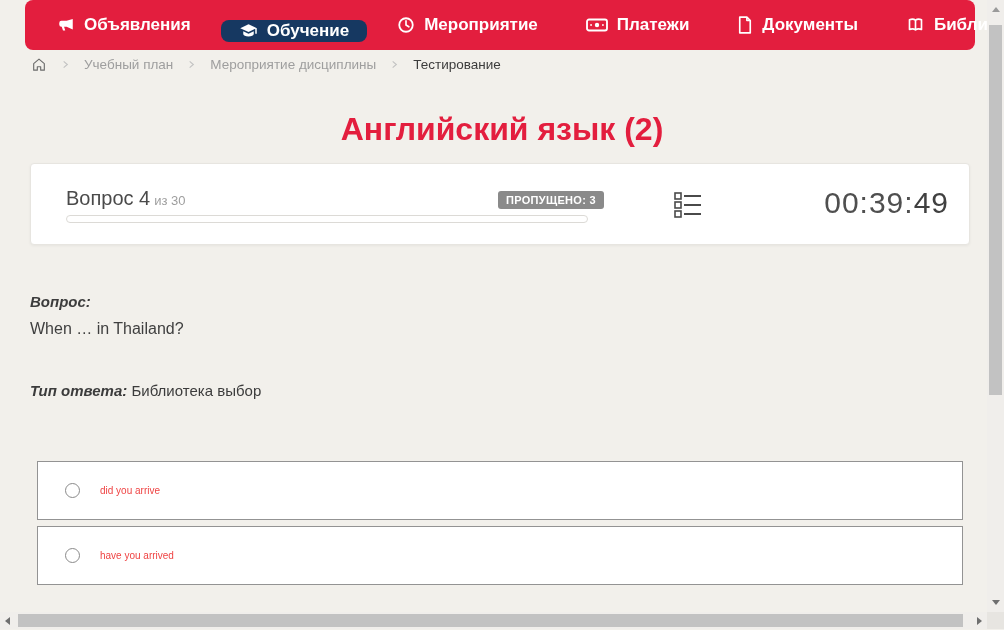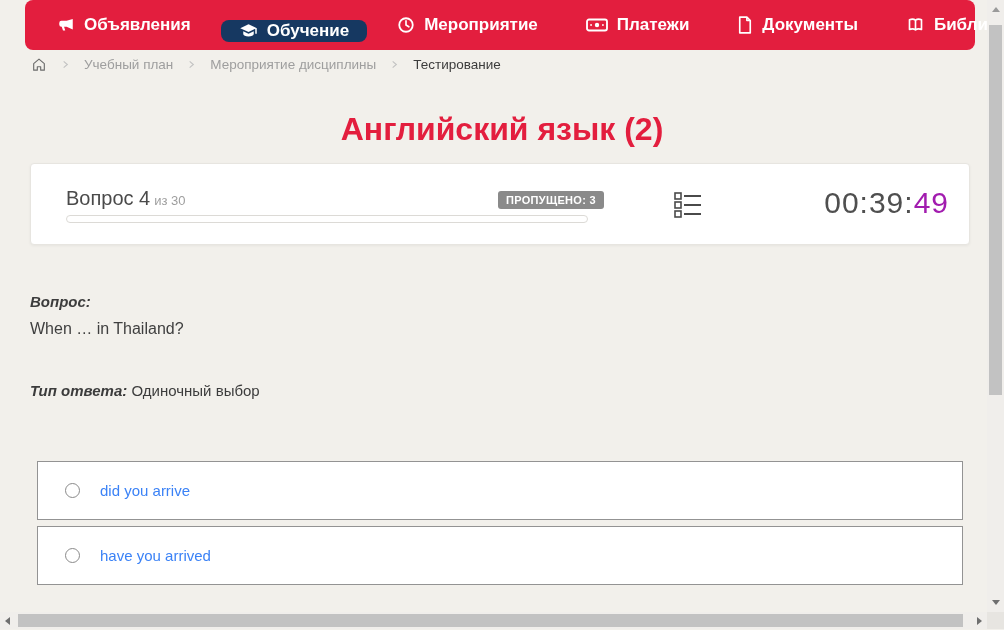--- a/index.html
+++ b/index.html
@@ -56,41 +56,41 @@
   }
   .progress-fill { height:100%; background:#e31e3e; width:0; border-radius:5px; }
   .qlist-btn {
     position:absolute; left:641px; top:26px; width:32px; height:30px;
     background:none; border:none; cursor:pointer; padding:0;
   }
   .timer {
     position:absolute; right:20px; top:22px;
     font-size:30px; font-weight:300; letter-spacing:1px; color:#4f4f4f;
   }
-  .timer .secs { color:#a21caf; }
+  .timer .secs { color:#404040; }
 
   
   .q-body { position:absolute; left:30px; top:293px; width:910px; }
   .q-label { font-size:15px; font-weight:bold; font-style:italic; color:#3c3c3c; margin-bottom:10px; }
   .q-text { font-size:16px; color:#3f3f3f; margin-bottom:44px; }
   .q-type { font-size:15px; color:#3c3c3c; }
   .q-type .t-label { font-weight:bold; font-style:italic; }
 
   
   .options { position:absolute; left:37px; top:461px; width:926px; }
   .option {
     height:59px; background:#fff; border:1px solid #939393;
     display:flex; align-items:center; padding-left:27px; gap:20px;
     margin-bottom:6px; cursor:pointer;
   }
   .radio {
     width:15px; height:15px; border:1px solid #8a8a8a; border-radius:50%;
     background:#fff; flex:none;
   }
-  .option-label { font-size:15px; color:#3b82f6; }
+  .option-label { font-size:10px; color:#ef4444; }
 
   
   .vscroll { position:absolute; right:0; top:0; width:17px; height:612px; background:#f0eeeb; }
   .vthumb { position:absolute; left:2px; top:25px; width:13px; height:370px; background:#c2c2c2; }
   .arrow { position:absolute; width:0; height:0; }
   .arr-up    { left:5px; top:7px;  border-left:4px solid transparent; border-right:4px solid transparent; border-bottom:5px solid #9a9a9a; }
   .arr-down  { left:5px; bottom:7px; border-left:4px solid transparent; border-right:4px solid transparent; border-top:5px solid #6f6f6f; }
   .hscroll { position:absolute; left:0; bottom:1px; width:987px; height:17px; background:#f0eeeb; }
   .hthumb { position:absolute; left:18px; top:2px; width:945px; height:13px; background:#c2c2c2; }
   .arr-left  { left:5px; top:5px; border-top:4px solid transparent; border-bottom:4px solid transparent; border-right:5px solid #6f6f6f; }
@@ -212,21 +212,21 @@
     <div class="timer">
       <span>00:39:</span><span class="secs">49</span>
     </div>
   </section>
 
   <section class="q-body">
     <div class="q-label">Вопрос:</div>
     <div class="q-text">When … in Thailand?</div>
     <div class="q-type">
       <span class="t-label">Тип ответа:</span>
-      <span>Одиночный выбор</span>
+      <span>Библиотека выбор</span>
     </div>
   </section>
 
   <section class="options">
     <div class="option">
       <span class="radio"></span>
       <span class="option-label">did you arrive</span>
     </div>
     <div class="option">
       <span class="radio"></span>

